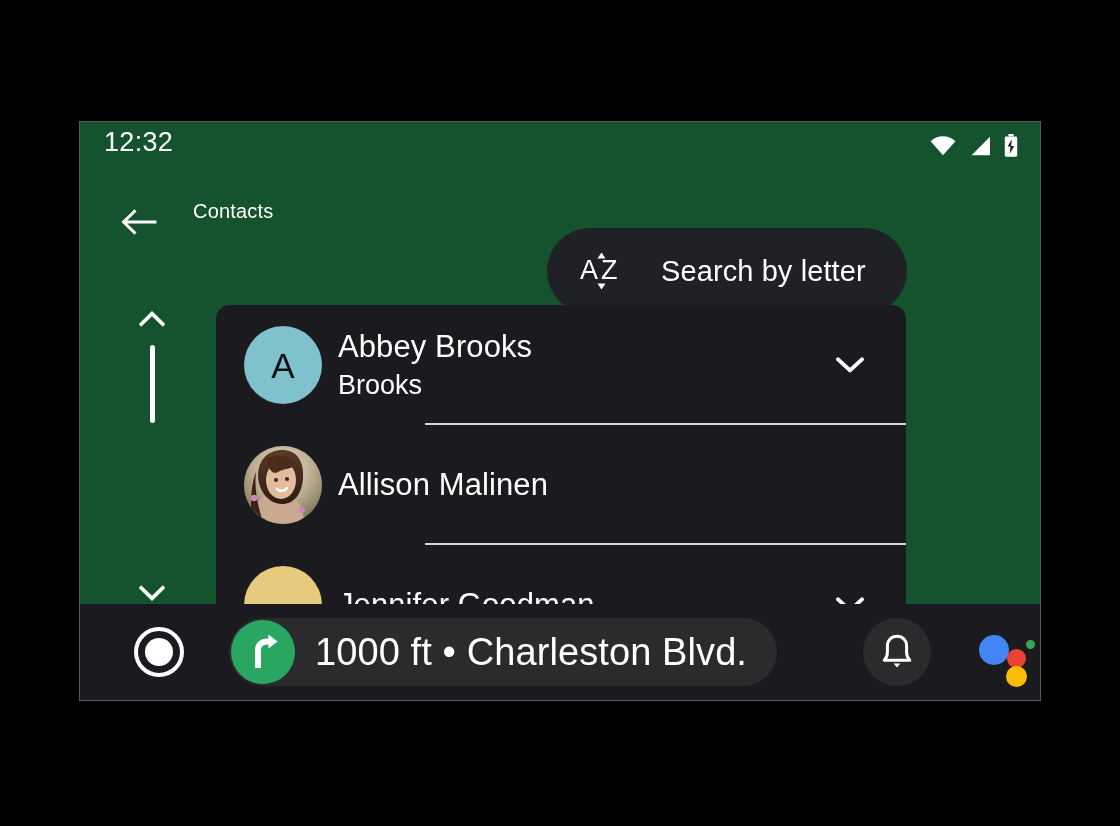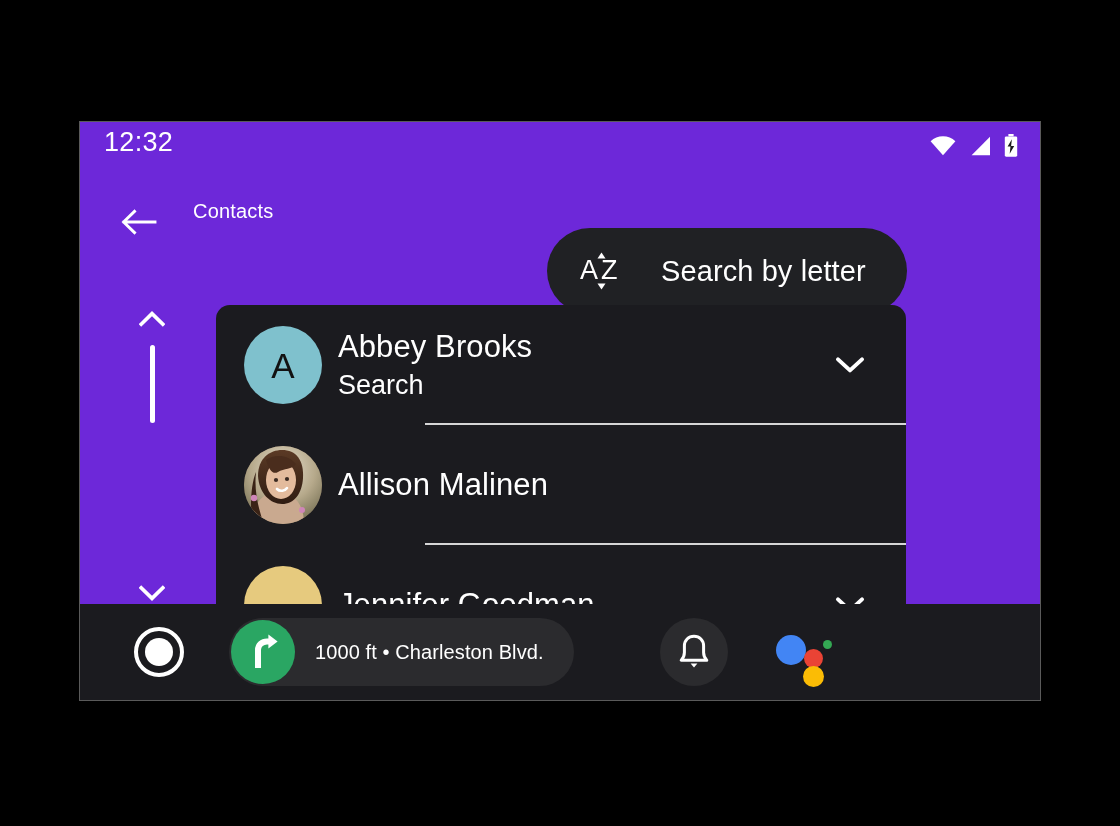--- a/index.html
+++ b/index.html
@@ -15,21 +15,21 @@
     -webkit-font-smoothing: antialiased;
   }
 
   
   #device-frame {
     position: absolute;
     left: 79px;
     top: 121px;
     width: 962px;
     height: 580px;
-    background: #6d28d9;
+    background: #14532d;
     border: 1px solid #5a5a5a;
     box-sizing: border-box;
     overflow: hidden;
   }
 
   
   #status-bar {
     position: absolute;
     left: 0; top: 0;
     width: 100%;
@@ -254,21 +254,21 @@
     border-radius: 50%;
     background: #2aa663;
     margin-left: 2px;
     display: flex;
     align-items: center;
     justify-content: center;
     flex: none;
   }
   #nav-pill-label {
     margin-left: 20px;
-    font-size: 20px;
+    font-size: 38px;
     color: #ffffff;
     white-space: nowrap;
     letter-spacing: 0.1px;
   }
   #notification-button {
     margin-left: 86px;
     width: 68px;
     height: 68px;
     border-radius: 50%;
     background: #2b2b2e;
@@ -346,21 +346,21 @@
   </div>
 
   <div id="contact-card">
 
     <div class="contact-row">
       <div class="avatar" style="background:#7FC1CD;">
         <span class="avatar-initial">A</span>
       </div>
       <div class="contact-text">
         <span class="contact-name">Abbey Brooks</span>
-        <span class="contact-subtitle">Search</span>
+        <span class="contact-subtitle">Brooks</span>
       </div>
       <div class="row-chevron">
         <svg width="30" height="18" viewBox="0 0 30 18">
           <path d="M3 3.4 L15 14.4 L27 3.4" stroke="#ffffff" stroke-width="4" fill="none" stroke-linecap="round" stroke-linejoin="round"></path>
         </svg>
       </div>
       <div class="row-divider"></div>
     </div>
 
     <div class="contact-row">

